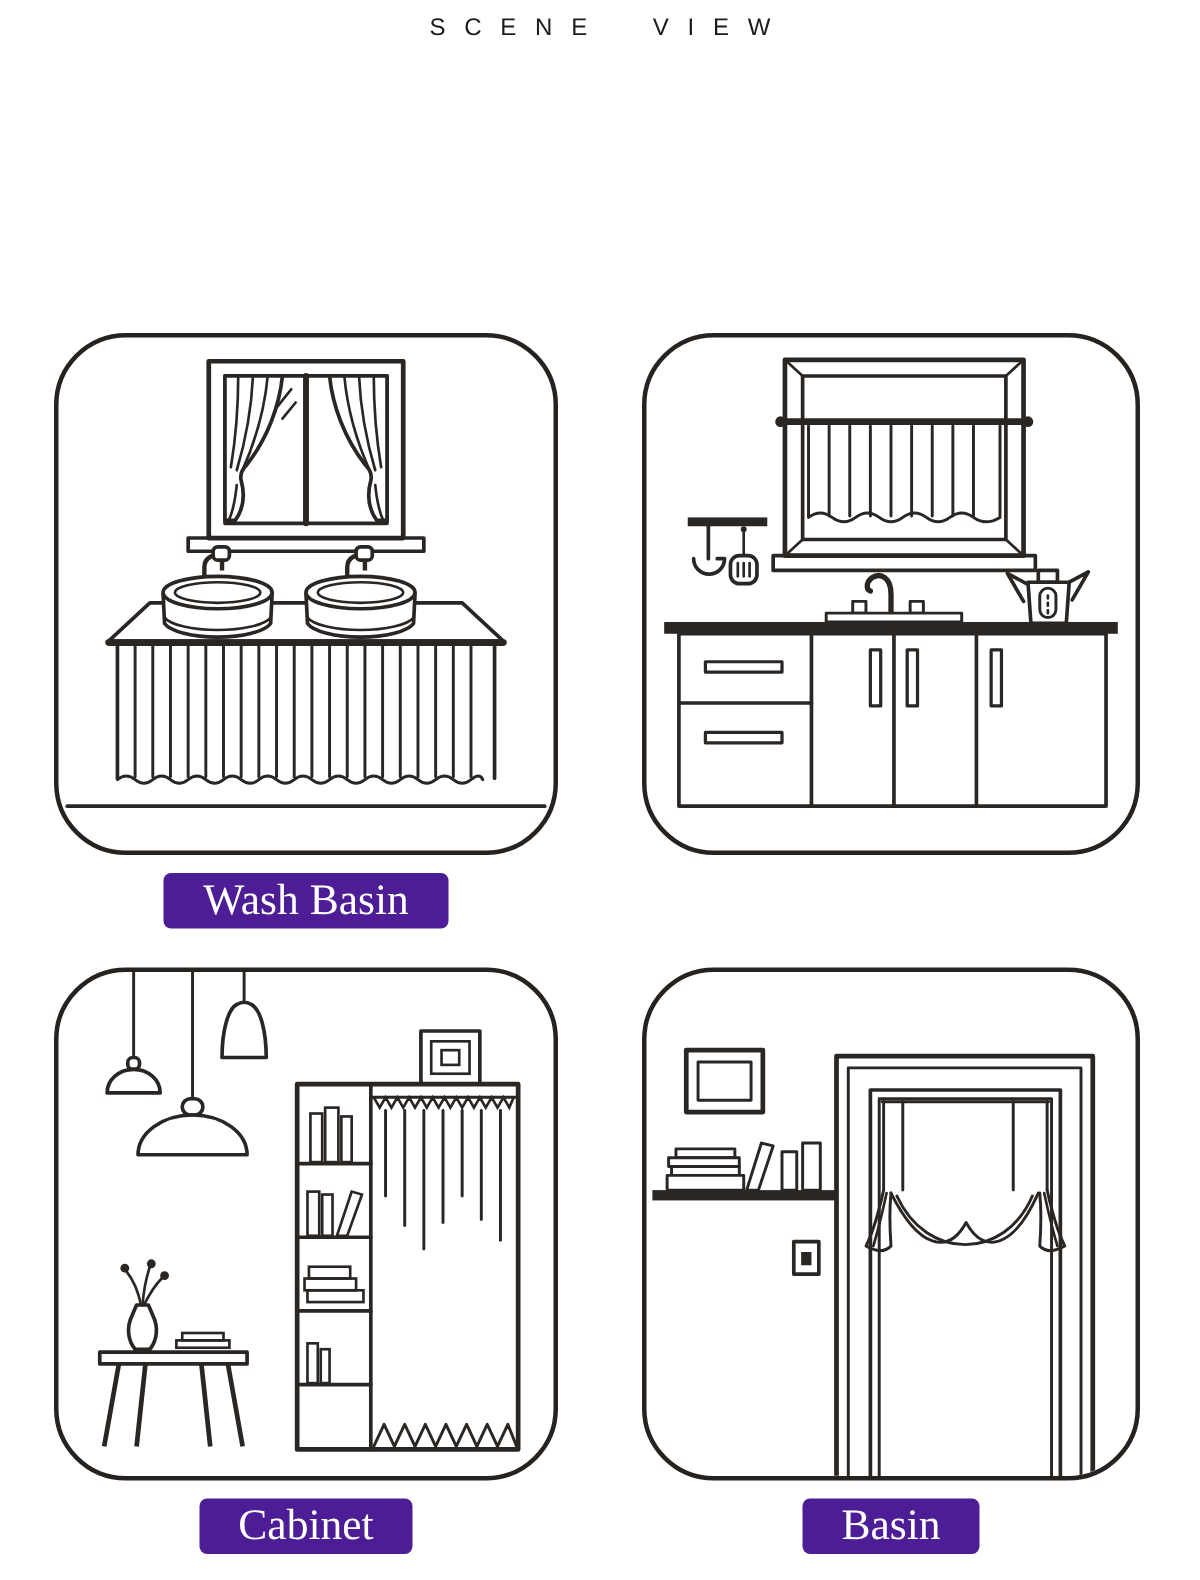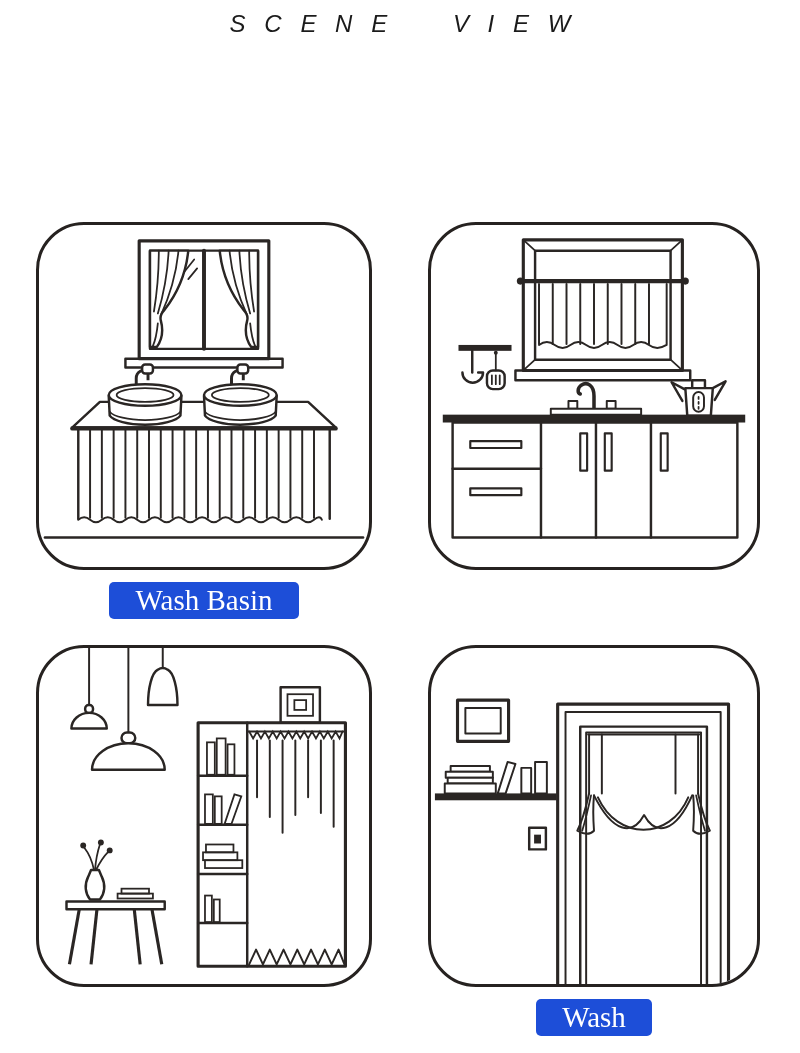--- a/index.html
+++ b/index.html
@@ -6,38 +6,38 @@
   body{
     width:800px;height:1053px;background:#ffffff;position:relative;overflow:hidden;
     font-family:"Liberation Serif", serif;
   }
   .header{position:absolute;top:0;left:0;width:800px;text-align:center;}
   .page-title{
     margin:0;padding-top:96px;font-size:33px;font-weight:bold;color:#141414;
     letter-spacing:1px;font-family:"Liberation Serif", serif;
   }
   .page-subtitle{
-    margin:10px 0 0 0;font-size:24px;font-weight:500;color:#1b1b1b;
+    margin:10px 0 0 0;font-size:16px;font-weight:500;color:#1b1b1b;
     font-family:"Liberation Sans", sans-serif;
-    letter-spacing:0.78em;word-spacing:0.9em;text-indent:0.78em;font-style:italic;
+    letter-spacing:0.78em;word-spacing:0.9em;text-indent:0.78em;
   }
   .cell{position:absolute;display:flex;flex-direction:column;align-items:center;}
   .cell-1{left:36px;top:222px;width:336px;}
   .cell-2{left:428px;top:222px;width:332px;}
   .cell-3{left:36px;top:645px;width:336px;}
   .cell-4{left:428px;top:645px;width:332px;}
   .panel{
     width:100%;border:3px solid #262220;border-radius:48px;background:#fff;
     box-sizing:border-box;overflow:hidden;
   }
   .panel-tall{height:348px;}
   .panel-short{height:342px;}
   .panel svg{display:block;width:100%;height:100%;}
   .scene-label{
-    margin-top:12px;display:inline-block;background:#1d4ed8;color:#ffffff;
+    margin-top:12px;display:inline-block;background:#4c1d95;color:#ffffff;
     font-size:29px;line-height:37px;padding:0 26px;border-radius:5px;
     font-family:"Liberation Serif", serif;white-space:nowrap;
   }
   .ln{fill:none;stroke:#2a2624;stroke-width:2.5;stroke-linecap:round;stroke-linejoin:round;}
   .ln-thick{fill:none;stroke:#2a2624;stroke-width:3.2;stroke-linejoin:round;}
   .ln-thin{fill:none;stroke:#2a2624;stroke-width:1.8;stroke-linecap:round;}
   .solid{fill:#2a2624;stroke:none;}
   .wfill{fill:#ffffff;stroke:#2a2624;stroke-width:2.5;stroke-linejoin:round;}
 </style>
 </head>
@@ -269,20 +269,21 @@
           <path class="ln" d="M53,226 L50,233 C46,241 47,250 52,256 L62,256 C67,250 68,241 64,233 L61,226 Z"></path>
           <path class="ln-thin" d="M56,226 C54,216 50,208 46,203"></path>
           <path class="ln-thin" d="M57,226 C58,214 60,206 62,200"></path>
           <path class="ln-thin" d="M58,226 C62,218 66,212 70,208"></path>
           <circle class="solid" cx="45" cy="201" r="3"></circle>
           <circle class="solid" cx="63" cy="198" r="3"></circle>
           <circle class="solid" cx="72" cy="206" r="3"></circle>
         </g>
       </svg>
     </div>
+    <figcaption class="scene-label">Cabinet</figcaption>
   </figure>
 
   <figure class="cell cell-4" style="margin:0">
     <div class="panel panel-short">
       <svg viewBox="0 0 332 342" aria-hidden="true">
 
         <g>
           <path class="ln-thick" d="M129,342 L129,57 L303,57 L303,342"></path>
           <path class="ln" style="stroke-width:2" d="M137,342 L137,65 L295,65 L295,342"></path>
           <path class="ln" d="M152,342 L152,80 L281,80 L281,342"></path>
@@ -318,16 +319,16 @@
           <rect class="wfill" x="106" y="116" width="12" height="32" style="stroke-width:2"></rect>
           <rect class="solid" x="4" y="148" width="124" height="7"></rect>
         </g>
 
         <g>
           <rect class="ln" x="100" y="183" width="17" height="22"></rect>
           <rect class="solid" x="105" y="190" width="7" height="9"></rect>
         </g>
       </svg>
     </div>
-    <figcaption class="scene-label">Wash</figcaption>
+    <figcaption class="scene-label">Basin</figcaption>
   </figure>
 
 </div>
 
 </body></html>

